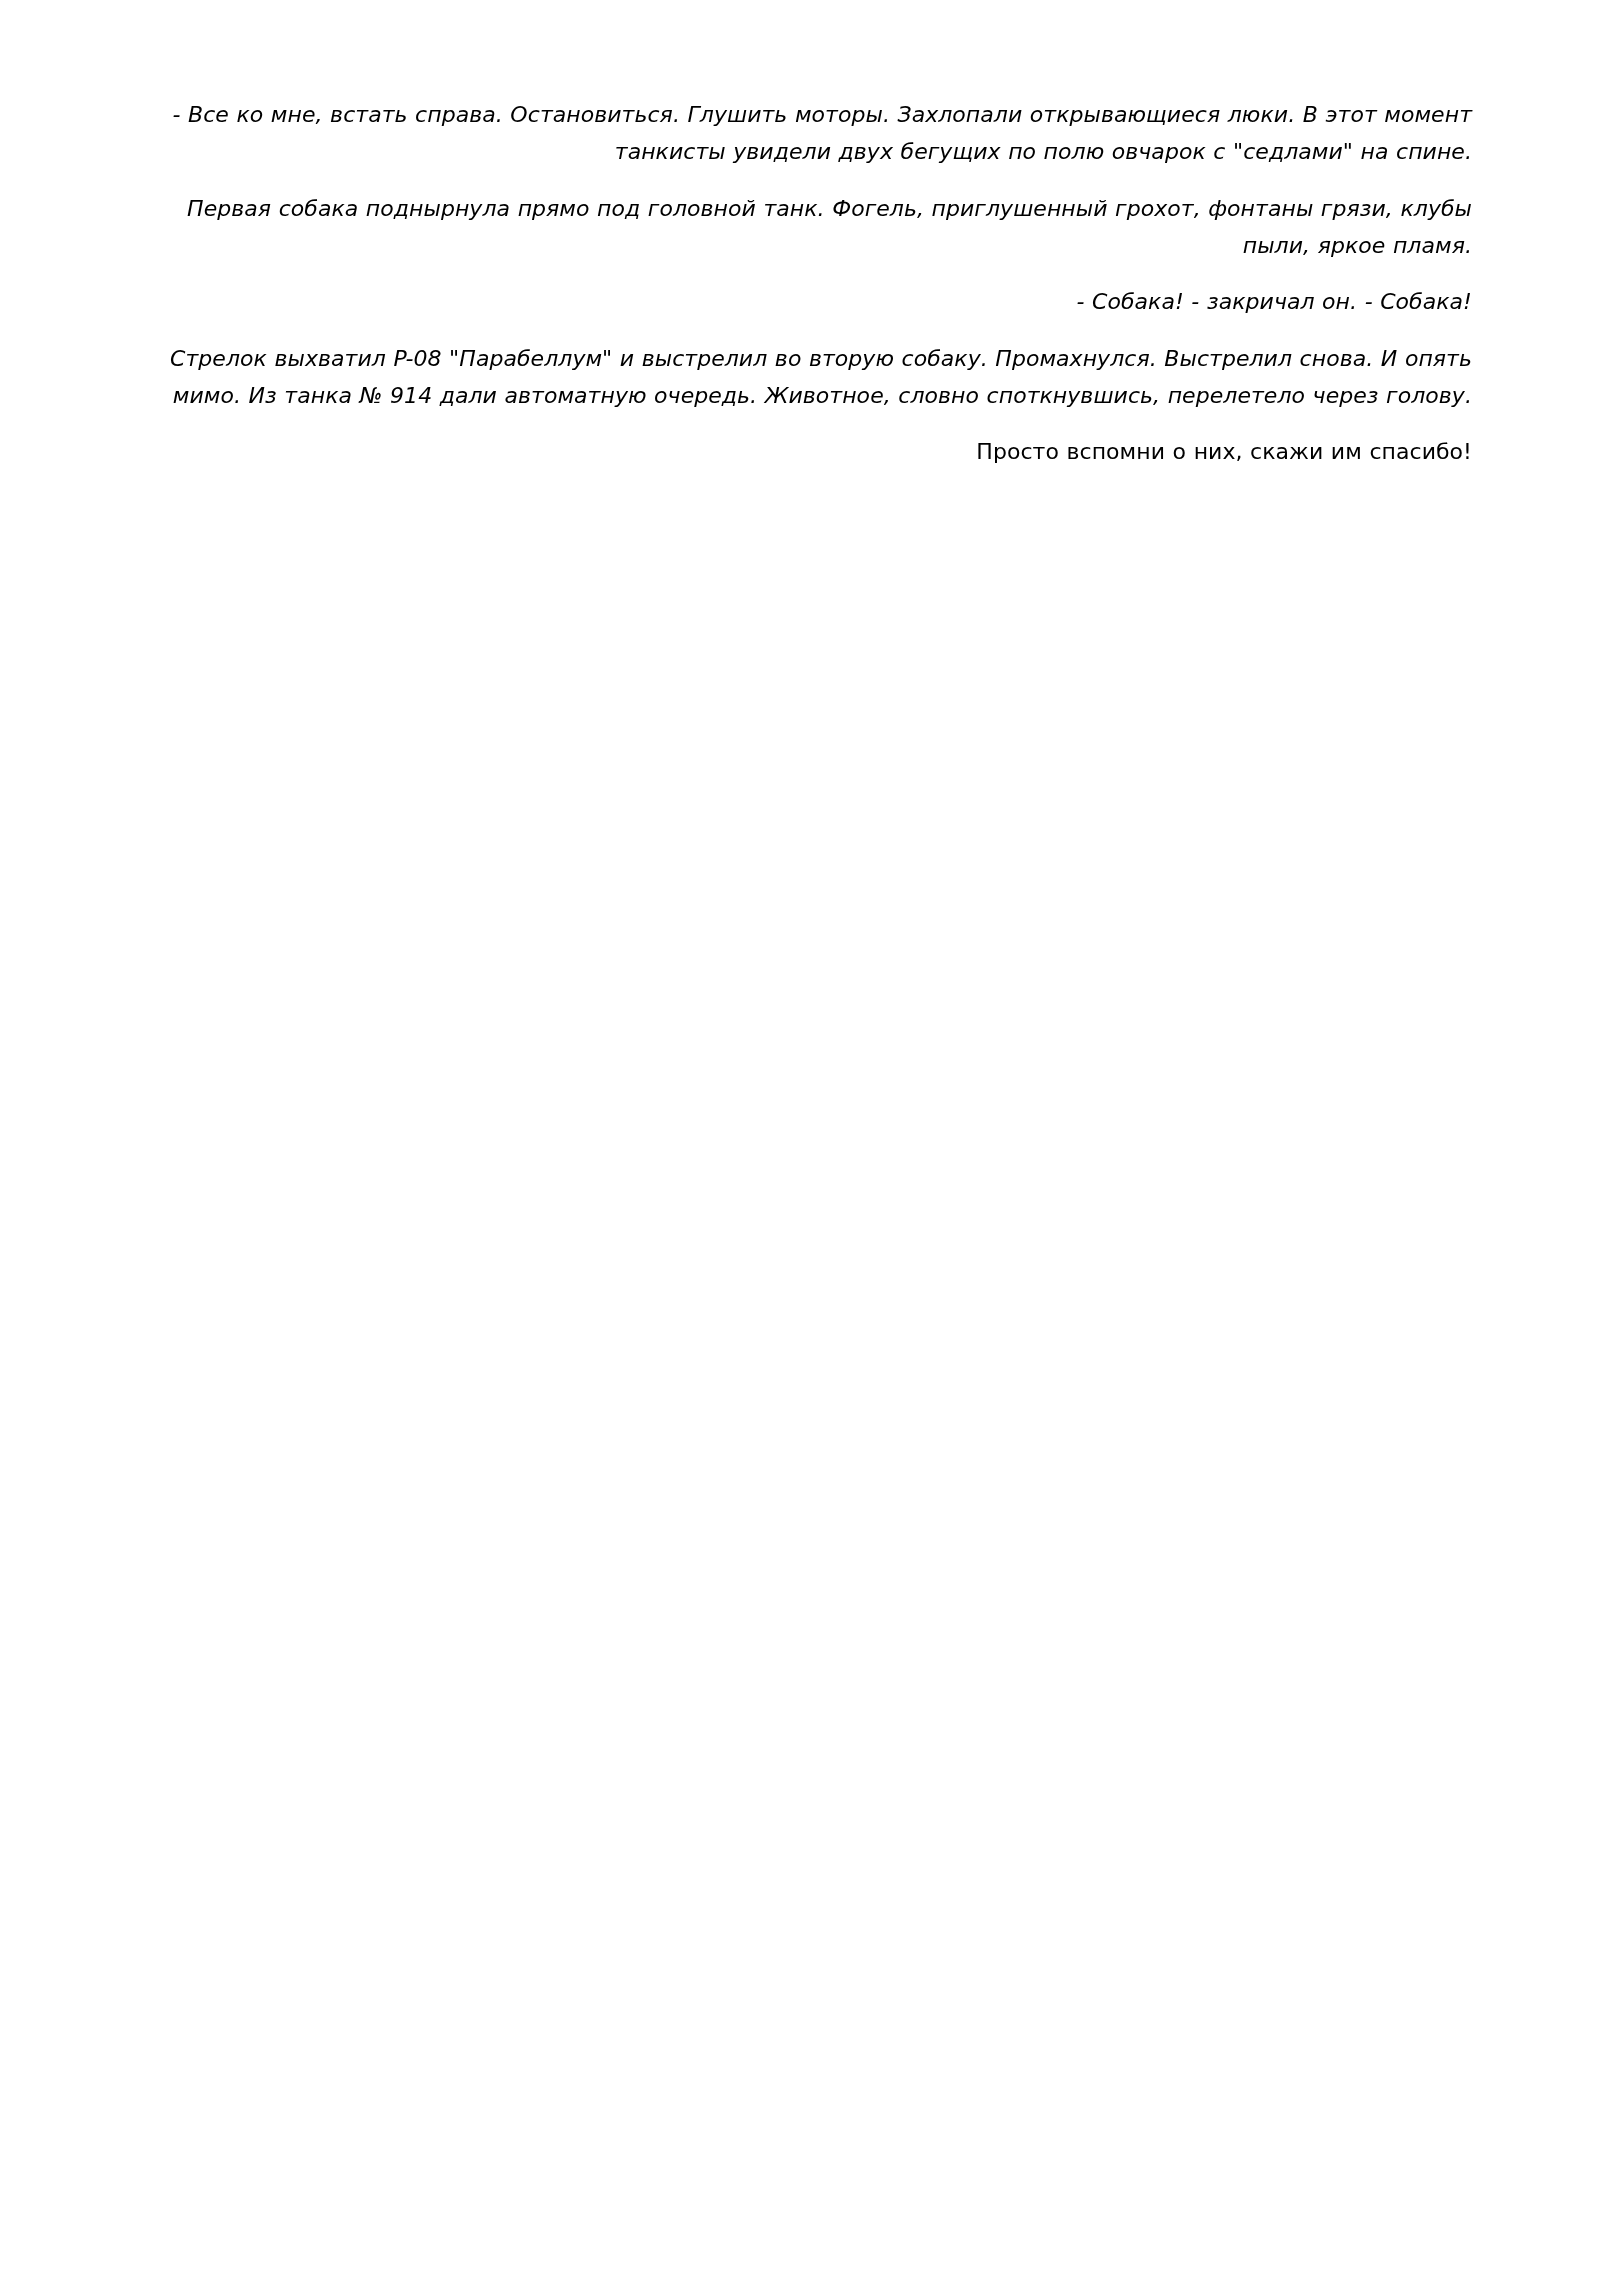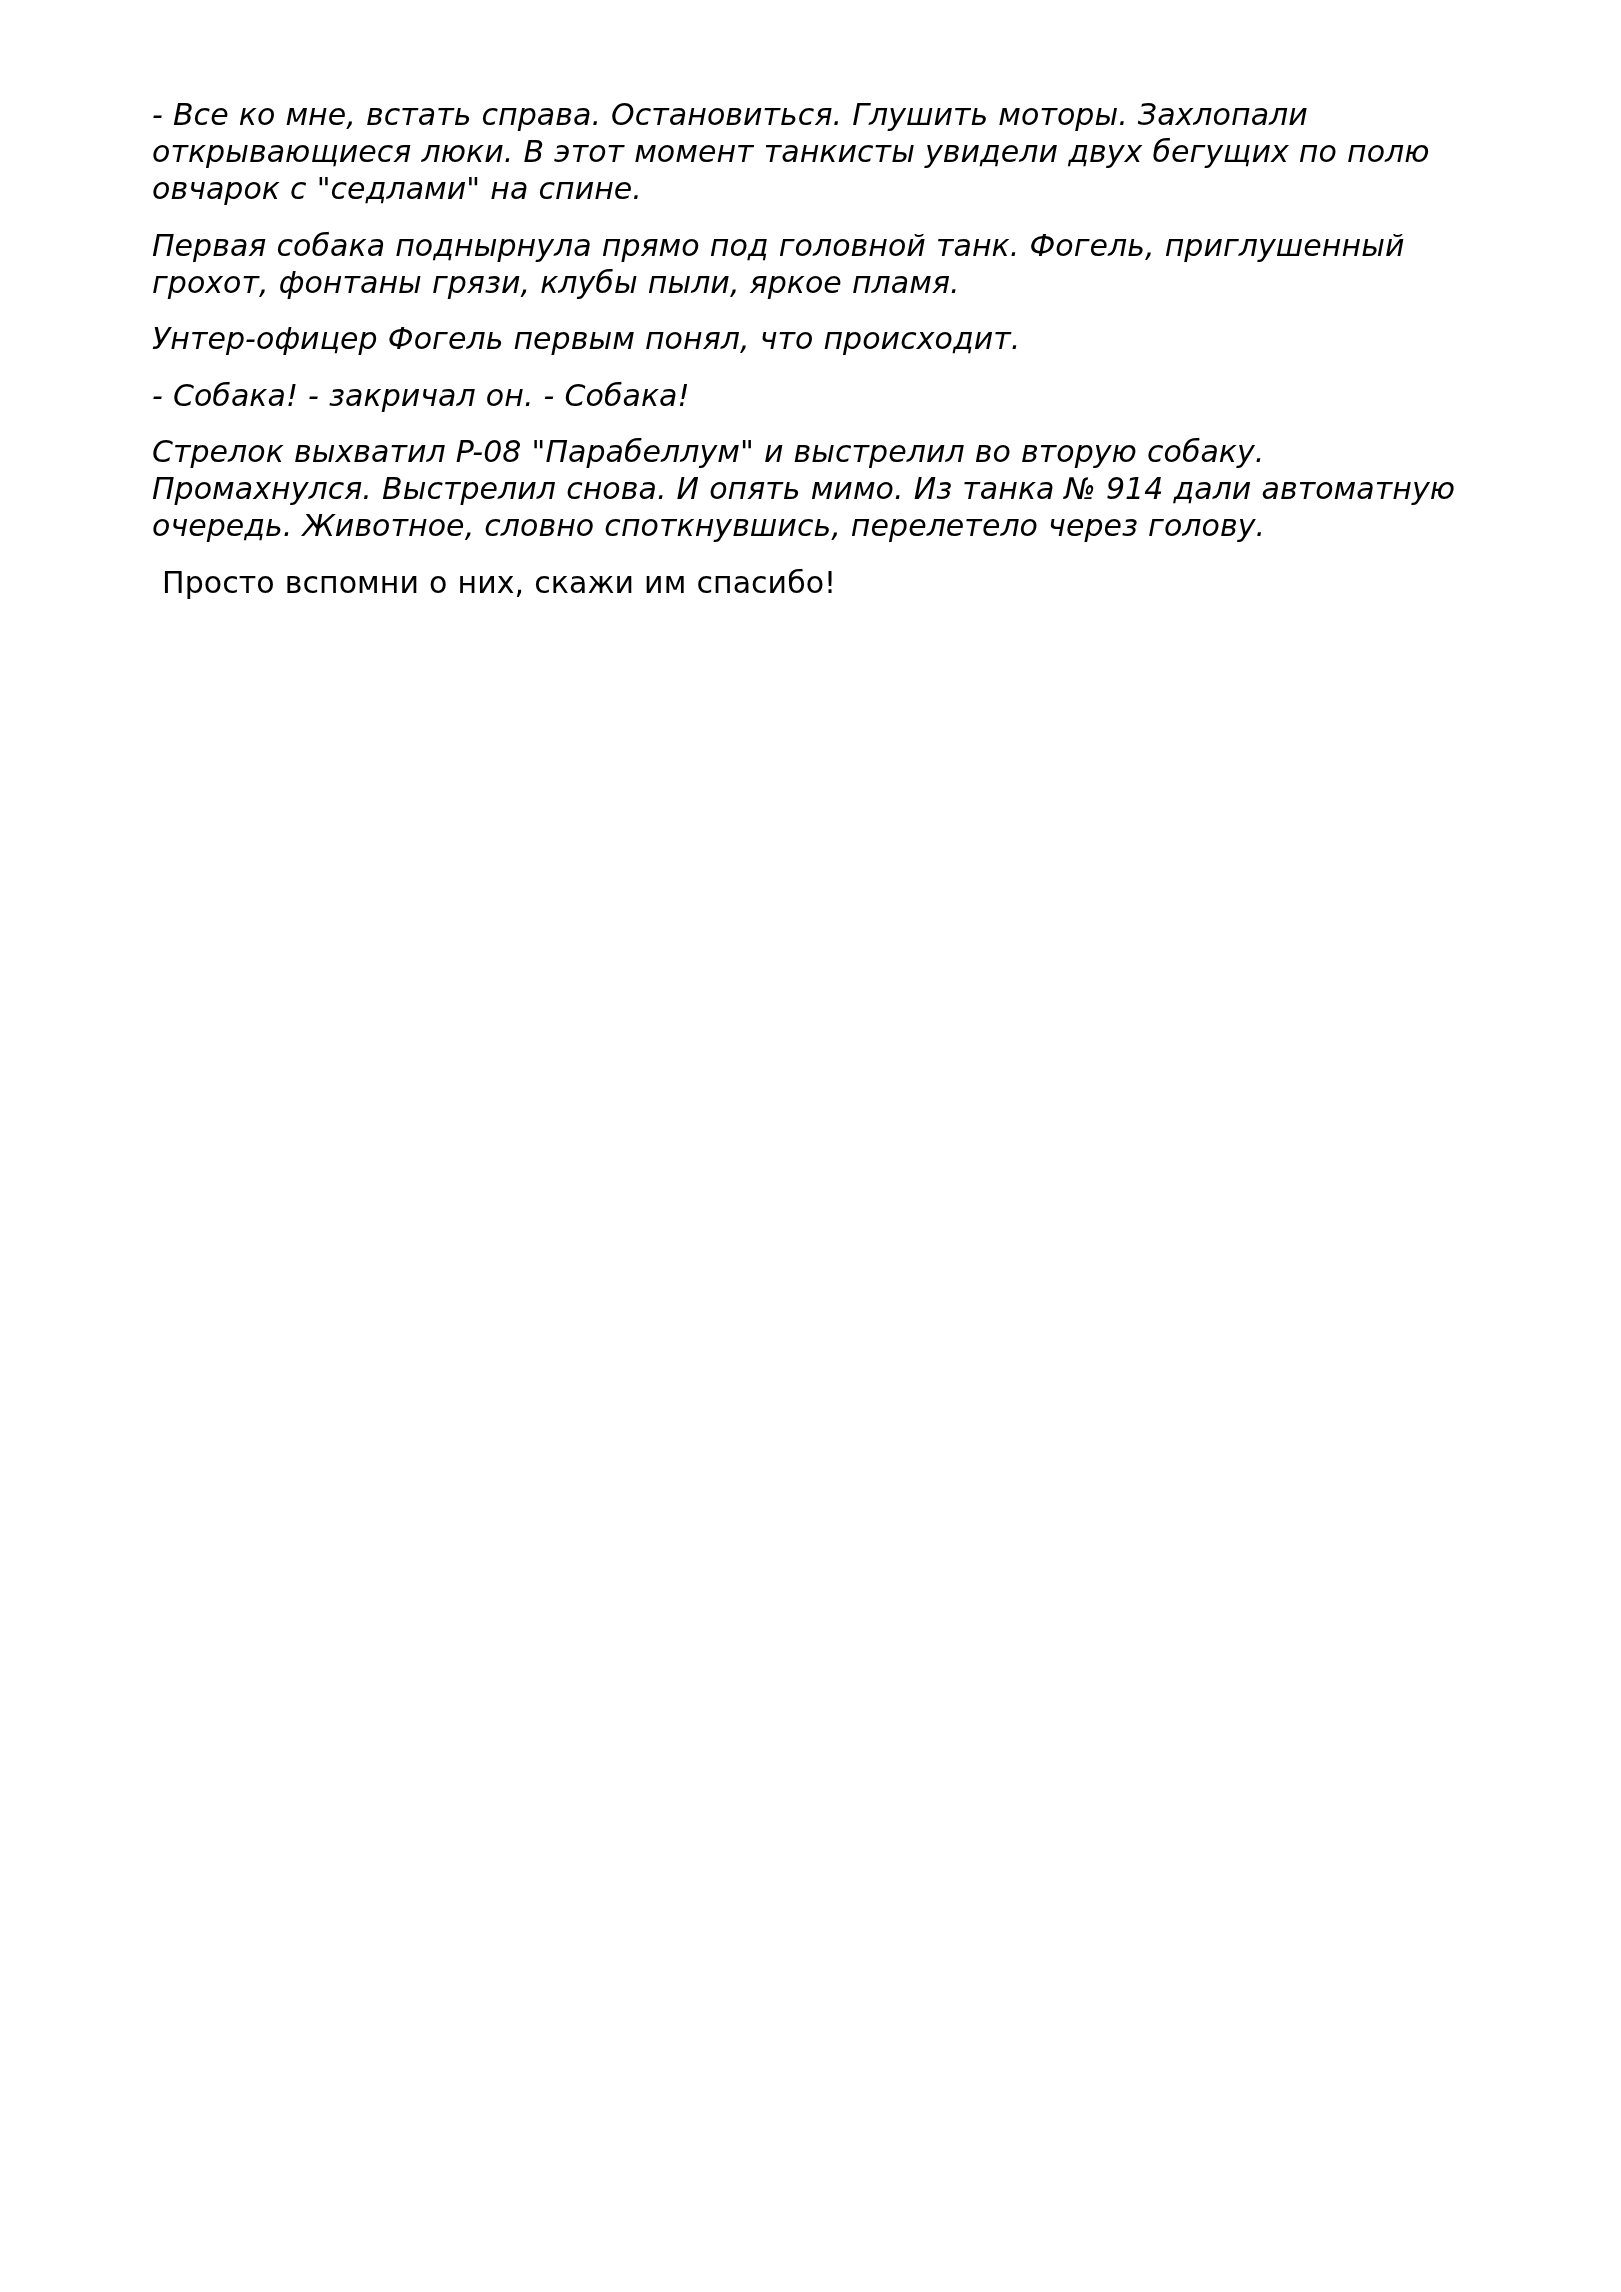--- a/index.html
+++ b/index.html
@@ -23,24 +23,24 @@
     position: absolute;
     left: 152px;
     top: 96px;
     width: 1320px;
   }
 
   p.para {
     margin: 0 0 19.6px 0;
     padding: 0;
     font-family: "DejaVu Sans", "Liberation Sans", sans-serif;
-    font-size: 30px;
+    font-size: 22px;
     line-height: 37px;
     color: #000000;
-    text-align: left;
+    text-align: right;
     white-space: pre-wrap;
     word-spacing: 0.5px;
     letter-spacing: 0.05px;
   }
 
   p.italic {
     font-style: italic;
   }
 
   p.roman {
@@ -56,21 +56,20 @@
 
 <div class="page">
   <div class="doc-body">
 
     <p class="para italic">- Все ко мне, встать справа. Остановиться. Глушить моторы. Захлопали открывающиеся люки. В этот момент танкисты увидели двух бегущих по полю овчарок с "седлами" на спине.</p>
 
 
 
     <p class="para italic">Первая собака поднырнула прямо под головной танк. Фогель, приглушенный грохот, фонтаны грязи, клубы пыли, яркое пламя.</p>
 
-    <p class="para italic">Унтер-офицер Фогель первым понял, что происходит.</p>
 
     <p class="para italic">- Собака! - закричал он. - Собака!</p>
 
     <p class="para italic">Стрелок выхватил P-08 "Парабеллум" и выстрелил во вторую собаку. Промахнулся. Выстрелил снова. И опять мимо. Из танка № 914 дали автоматную очередь. Животное, словно споткнувшись, перелетело через голову.</p>
 
 
 
     <p class="para roman last"> Просто вспомни о них, скажи им спасибо!</p>
 
   </div>

